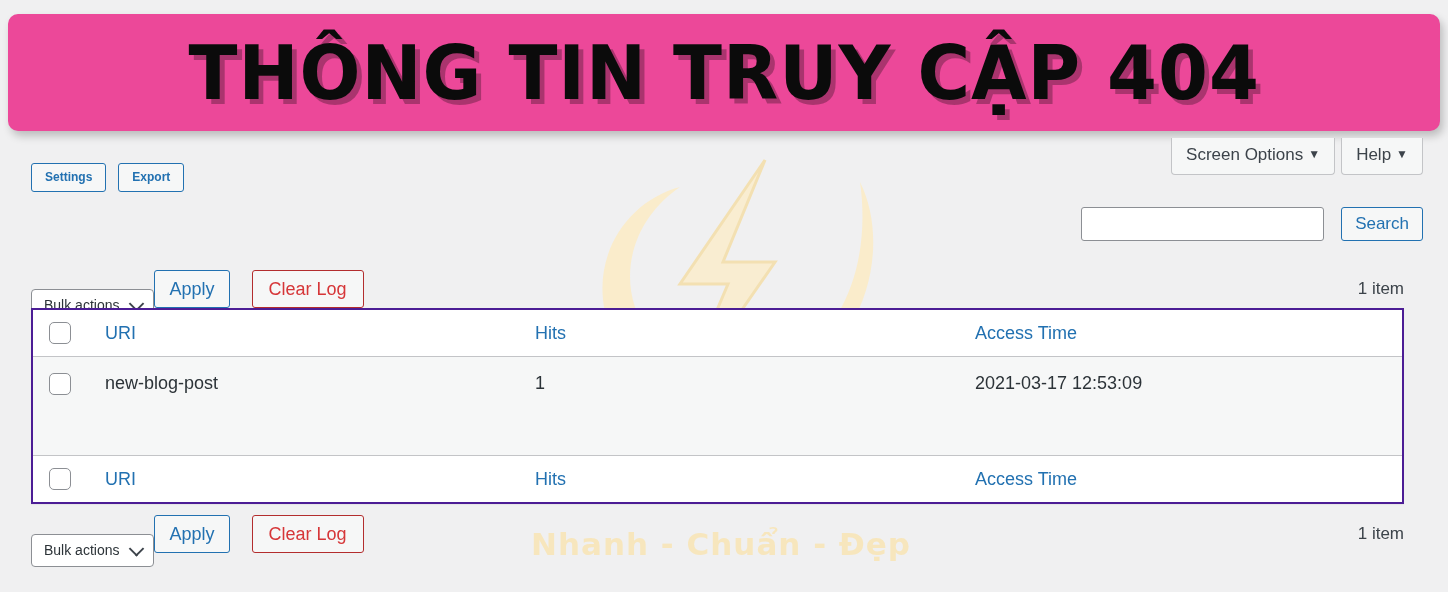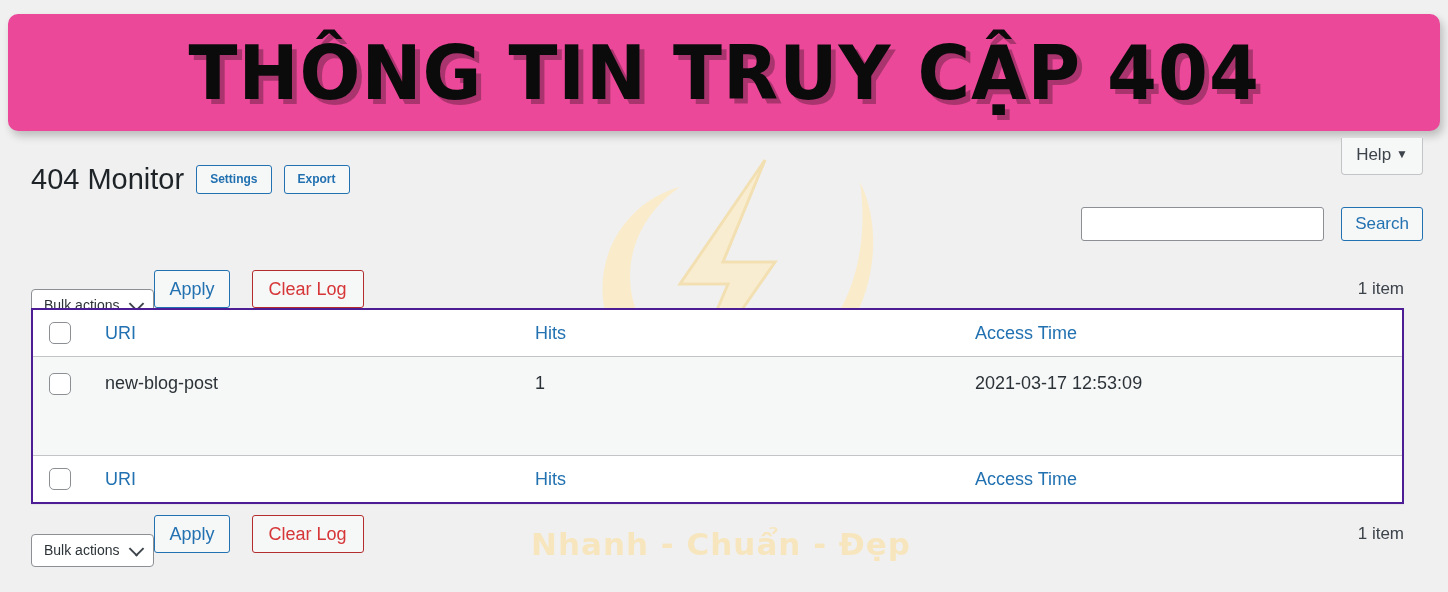--- a/index.html
+++ b/index.html
@@ -315,26 +315,28 @@
   <div class="wm-light">LIGHT</div>
   <div class="wm-tagline">Nhanh - Chuẩn - Đẹp</div>
 </div>
 
 <div class="banner">
   <div class="banner-title">THÔNG TIN TRUY CẬP 404</div>
 </div>
 
 <div class="screen-meta">
   <div class="meta-btn">
+    <span>Screen Options</span><span class="caret">▼</span>
+  </div>
+  <div class="meta-btn">
     <span>Help</span><span class="caret">▼</span>
   </div>
 </div>
 
 <div class="title-row">
-  <div class="page-title">404 Monitor</div>
   <div class="title-btn">Settings</div>
   <div class="title-btn">Export</div>
 </div>
 
 <div class="search-row">
   <input class="search-input" type="text" placeholder="" style="">
   <div class="search-btn">Search</div>
 </div>
 
 <div class="tablenav top">

